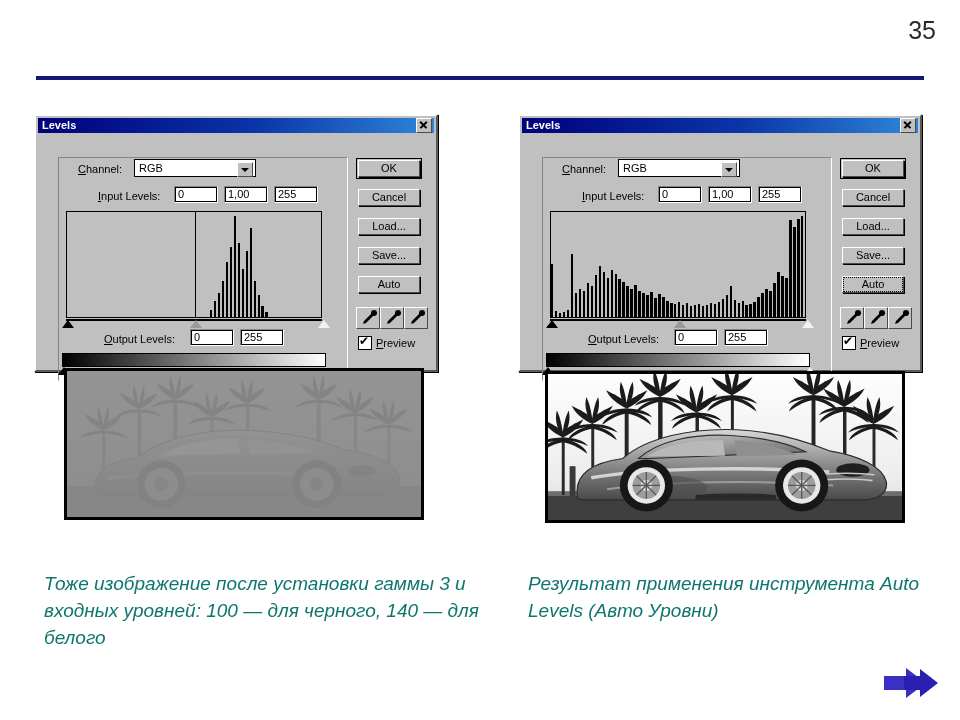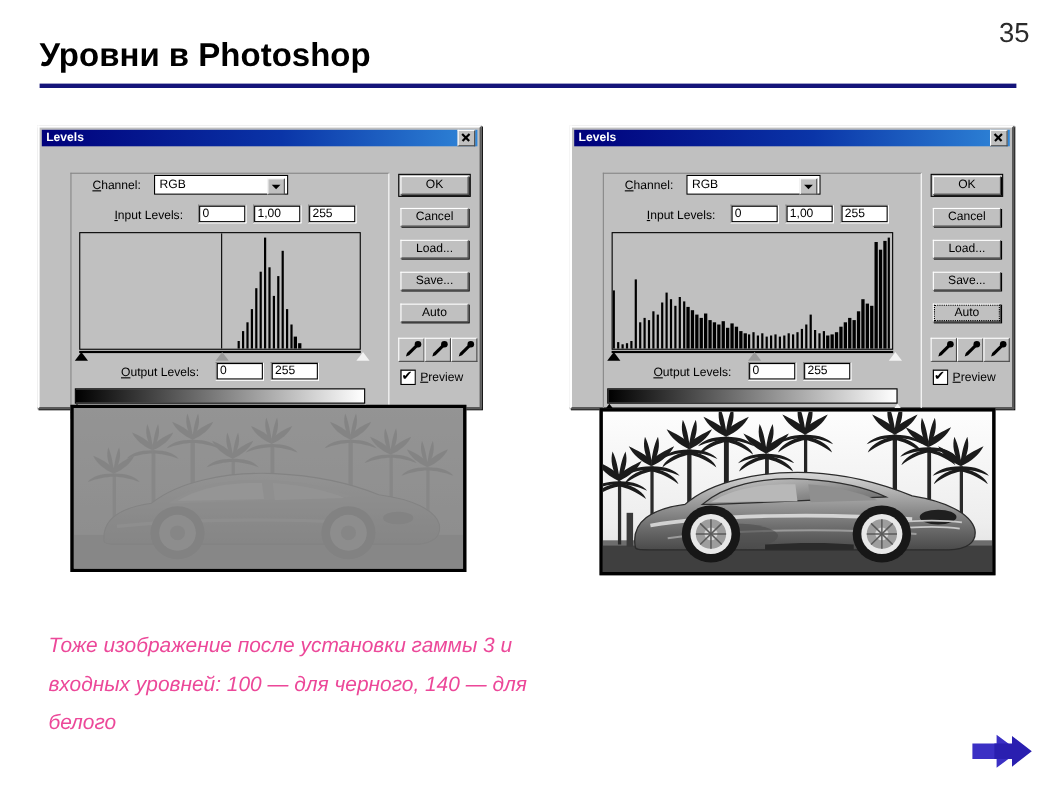--- a/index.html
+++ b/index.html
@@ -60,21 +60,21 @@
     border-right: 1px solid #4a4a4a; border-bottom: 1px solid #4a4a4a;
     position: relative;
   }
   .title-close::before, .title-close::after {
     content: ""; position: absolute; left: 2px; top: 5px;
     width: 9px; height: 1.5px; background: #000000;
   }
   .title-close::before { transform: rotate(45deg); }
   .title-close::after  { transform: rotate(-45deg); }
 
-  .dlg-body { position: relative; padding: 4px 5px 5px 5px; margin-left: 6px; }
+  .dlg-body { position: relative; padding: 4px 5px 5px 5px; }
 
   
   .groupbox {
     position: absolute;
     border-top: 1px solid #868686; border-left: 1px solid #868686;
     border-right: 1px solid #ffffff; border-bottom: 1px solid #ffffff;
   }
 
   .lbl {
     position: absolute; font-size: 11px; color: #000000;
@@ -172,33 +172,32 @@
   
   .photo {
     position: absolute; border: 3px solid #000000; box-sizing: border-box;
     overflow: hidden; background: #888888;
   }
   .photo svg { display: block; width: 100%; height: 100%; }
 
   
   .caption {
     position: absolute; font-style: italic; font-size: 19px;
-    line-height: 35px; color: #ec4899;
+    line-height: 27px; color: #0f766e;
     font-family: "Liberation Sans", sans-serif;
   }
 
   .next-arrow { position: absolute; }
 </style>
 </head>
 <body>
 
 <div id="slide">
 
   <div class="page-number">35</div>
-  <div class="slide-title">Уровни в Photoshop</div>
   <div class="title-rule"></div>
 
   <div class="dialog" style="left:34px; top:114px; width:404px; height:258px;">
     <div class="titlebar">
       <span class="titlebar-text">Levels</span>
       <span class="title-close"></span>
     </div>
     <div class="dlg-body">
       <div class="groupbox" style="left:22px; top:24px; width:288px; height:222px;"></div>
 
@@ -555,20 +554,21 @@
         <line x1="258" y1="102" x2="258" y2="130"></line>
           <line x1="244" y1="116" x2="272" y2="116"></line>
         <line x1="248" y1="106" x2="268" y2="126"></line>
           <line x1="268" y1="106" x2="248" y2="126"></line>
       </g>
       <path d="M150 126 C 180 124 210 124 232 126 L232 131 L150 131 Z" fill="#2a2a2a"></path>
     </svg>
   </div>
 
   <div class="caption" style="left:44px; top:570px; width:440px;">Тоже изображение после установки гаммы 3 и входных уровней: 100 — для черного, 140 — для белого</div>
+  <div class="caption" style="left:528px; top:570px; width:400px;">Результат применения инструмента Auto Levels (Авто Уровни)</div>
 
   <div class="next-arrow" style="left:880px; top:662px; width:62px; height:42px;">
     <svg viewBox="0 0 62 42" width="62" height="42">
       <path d="M4 14 L26 14 L26 6 L46 21 L26 36 L26 28 L4 28 Z" fill="#3b30c4"></path>
       <path d="M24 14 L40 14 L40 7 L58 21 L40 35 L40 28 L24 28 Z" fill="#2a1fb0"></path>
     </svg>
   </div>
 
 </div>
 

